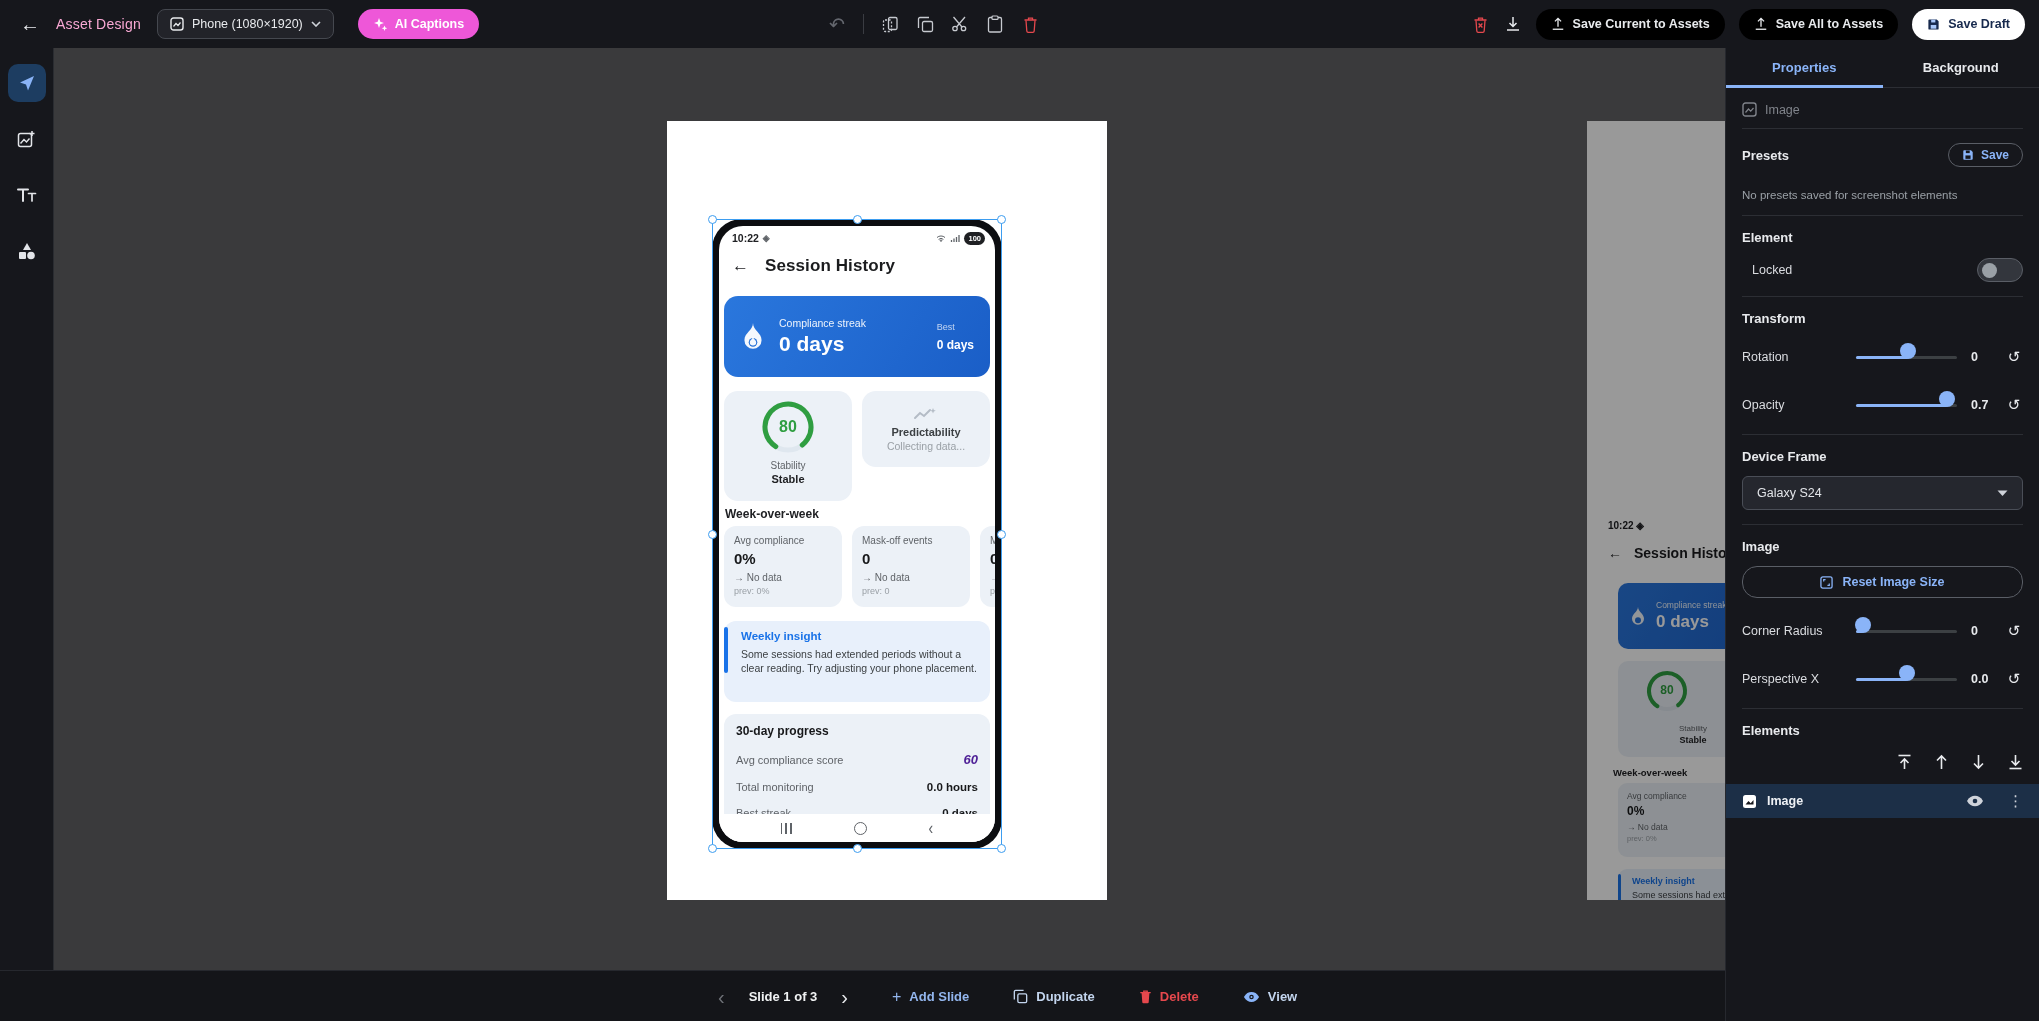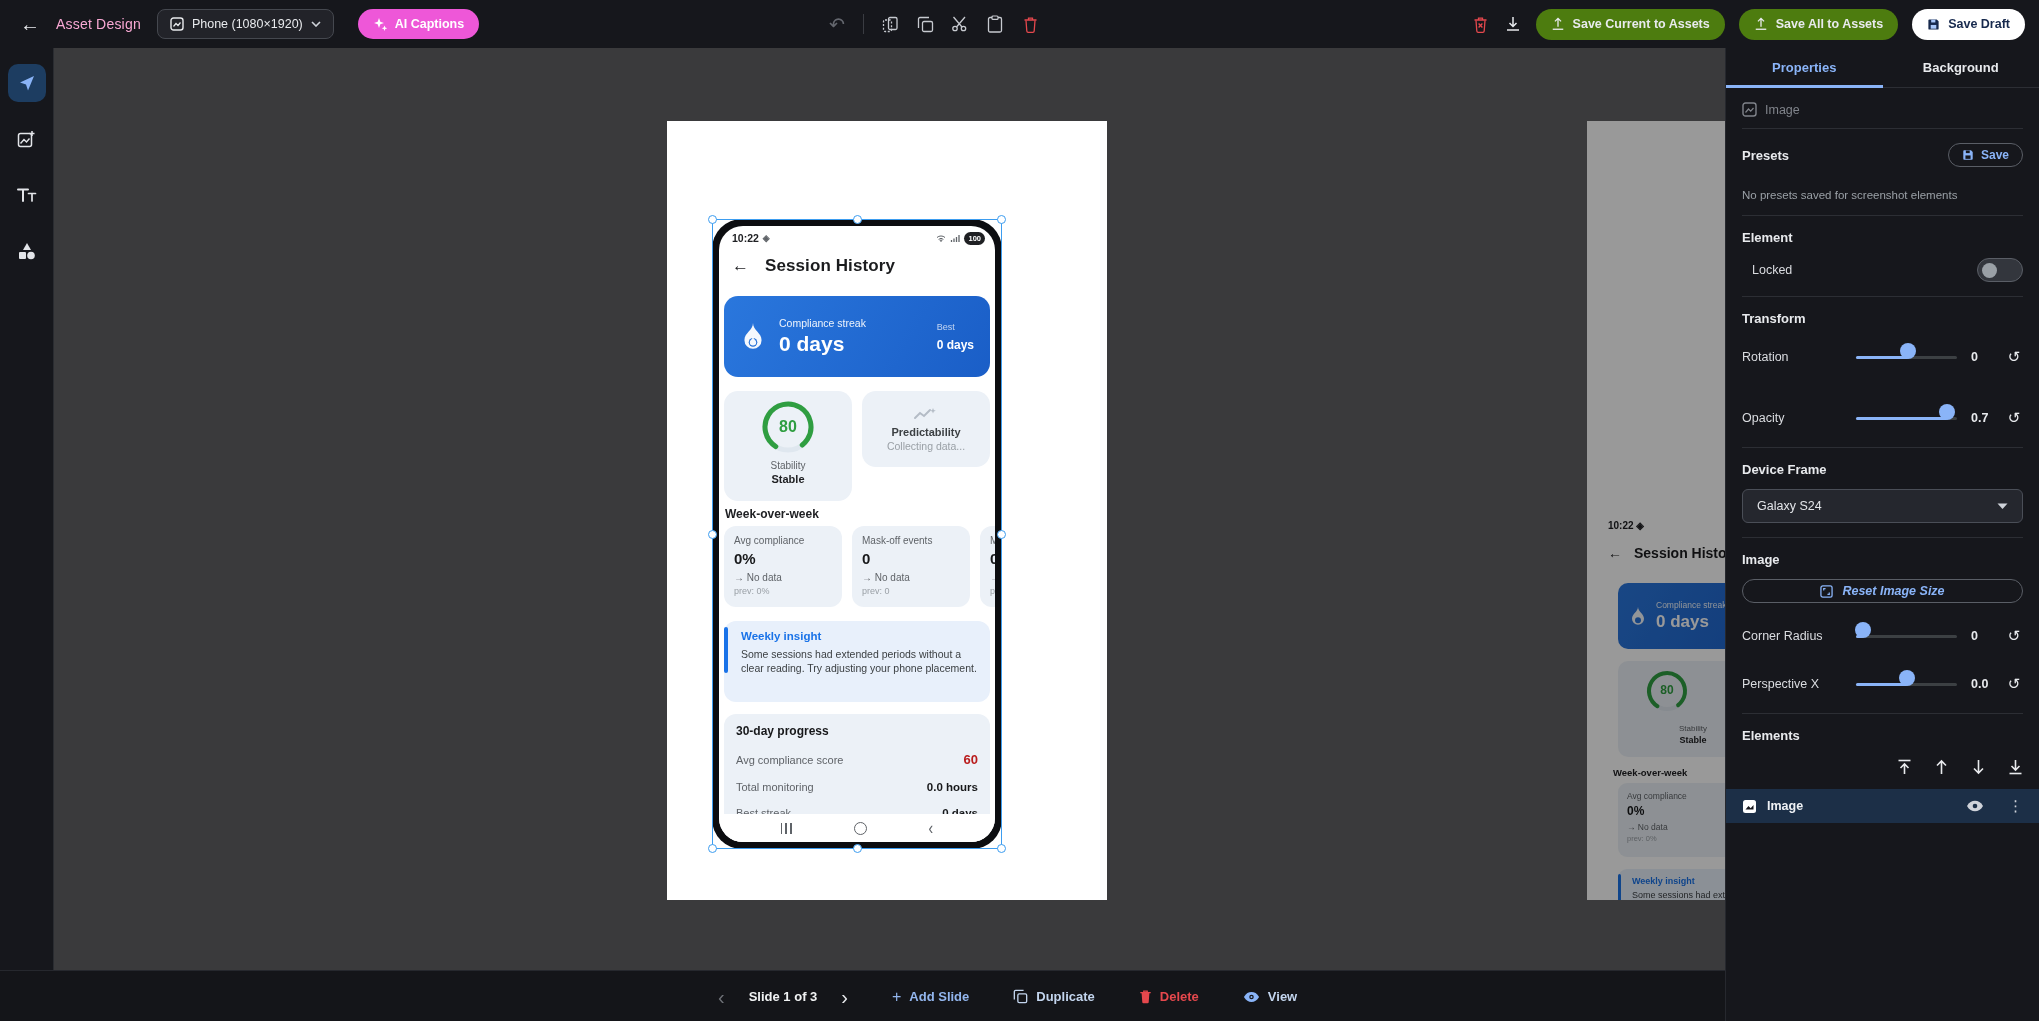--- a/index.html
+++ b/index.html
@@ -16,21 +16,21 @@
     background:#222329; border:1px solid #45484f; border-radius:8px; color:#e8eaed; font-size:12.5px; }
   .ai-pill { display:flex; align-items:center; gap:7px; height:30px; padding:0 15px; margin-left:8px;
     background:#ee57d8; border-radius:15px; color:#fff; font-size:12.5px; font-weight:700; }
   .tb-center { position:absolute; left:828px; top:0; height:48px; display:flex; align-items:center; gap:17px; }
   .tb-ico { width:18px; height:18px; display:flex; align-items:center; justify-content:center; color:#c7cad0; }
   .tb-ico.dim { color:#64676e; }
   .tb-ico.red { color:#e5484d; }
   .vdiv { width:1px; height:20px; background:#3a3c42; }
   .tb-right { position:absolute; right:14px; top:0; height:48px; display:flex; align-items:center; gap:14px; }
   .save-pill { display:flex; align-items:center; gap:8px; height:31px; padding:0 15px;
-    background:#4d7c0f; border-radius:16px; color:#e8eaed; font-size:12.5px; font-weight:600; }
+    background:#000000; border-radius:16px; color:#e8eaed; font-size:12.5px; font-weight:600; }
   .save-draft { background:#ffffff; color:#17294d; }
   .undo-ch { font-size:19px; line-height:1; }
 
   
   .sidebar { position:absolute; top:48px; left:0; width:54px; bottom:51px; background:#16171c;
     border-right:1px solid #2a2c31; z-index:20; display:flex; flex-direction:column; align-items:center; }
   .tool { width:38px; height:38px; border-radius:10px; display:flex; align-items:center; justify-content:center;
     color:#e3e5e9; margin-top:18px; }
   .tool.sel { background:#1d3d61; color:#8ab4f8; margin-top:16px; }
 
@@ -82,21 +82,21 @@
     background:#e8f0fb; padding:9px 12px 9px 17px; }
   .ins-bar { position:absolute; left:0; top:6px; width:4px; height:46px; background:#1a73e8; border-radius:2px; }
   .ins-title { color:#1a73e8; font-size:11.5px; font-weight:700; }
   .ins-body { color:#3c4043; font-size:10.5px; line-height:1.38; margin-top:5px; width:242px; }
   .p-progress { position:absolute; top:488px; left:5px; right:5px; height:140px; border-radius:12px;
     background:#ecf1f7; padding:10px 12px; }
   .prog-title { color:#17181a; font-size:12px; font-weight:800; }
   .prow { display:flex; justify-content:space-between; align-items:baseline; margin-top:14px; }
   .prow .lab { color:#5f6368; font-size:11px; }
   .prow .val { color:#17181a; font-size:11.5px; font-weight:700; }
-  .prow .val.orange { color:#b91c1c; font-size:13px; font-weight:800; }
+  .prow .val.orange { color:#4c1d95; font-size:13px; font-weight:800;font-style:italic; }
   .p-nav { position:absolute; bottom:0; left:0; right:0; height:28px; background:#fff;
     display:flex; align-items:center; justify-content:center; gap:62px; color:#41464c; }
   .nav-bars { display:flex; gap:3px; }
   .nav-bars i { width:1.6px; height:11px; background:#5f6368; display:block; }
   .nav-circle { width:13px; height:13px; border:1.6px solid #5f6368; border-radius:50%; }
   .nav-back { font-size:14px; color:#5f6368; transform:scaleY(1.3); }
 
   
   .selbox { position:absolute; left:658px; top:171px; width:290px; height:630px;
     border:1.5px solid #3d9df0; pointer-events:none; }
@@ -156,22 +156,22 @@
   .srow { display:flex; align-items:center; margin-top:22px; }
   .srow .slabel { width:114px; color:#dadce0; font-size:12.5px; }
   .slider { flex:1; height:16px; position:relative; margin-right:14px; }
   .slider .track { position:absolute; top:6.5px; left:0; right:0; height:3.5px; border-radius:2px; background:#3c4043; }
   .slider .fill { position:absolute; top:0; left:0; height:100%; border-radius:2px; background:#8ab4f8; }
   .slider .thumb { position:absolute; top:-6px; width:16px; height:16px; border-radius:50%; background:#8ab4f8; margin-left:-8px; }
   .sval { width:34px; color:#e8eaed; font-size:12.5px; font-weight:600; text-align:left; }
   .reset { color:#e8eaed; font-size:15px; width:18px; text-align:center; cursor:pointer; }
   .dropdown { margin-top:12px; height:34px; background:#25272e; border:1px solid #4a4e57; border-radius:6px;
     display:flex; align-items:center; justify-content:space-between; padding:0 14px; color:#e3e5e9; font-size:12.5px; }
-  .reset-img-btn { margin-top:12px; height:24px; border:1px solid #5a5e66; border-radius:15px;
-    display:flex; align-items:center; justify-content:center; gap:9px; color:#8ab4f8; font-size:12.5px; font-weight:600;font-style:italic; }
+  .reset-img-btn { margin-top:12px; height:32px; border:1px solid #5a5e66; border-radius:15px;
+    display:flex; align-items:center; justify-content:center; gap:9px; color:#8ab4f8; font-size:12.5px; font-weight:600; }
   .layer-icons { display:flex; justify-content:flex-end; gap:22px; margin-top:16px; color:#e8eaed; }
   .elem-row { margin:14px -16px 0 -16px; height:34px; background:#1c2f47; display:flex; align-items:center;
     padding:0 16px; gap:10px; }
   .elem-row .lab { color:#eef1f5; font-size:12.5px; font-weight:600; flex:1; }
   .elem-row .dots { color:#cfd3da; font-size:15px; margin-left:14px; }
 
   
   .bottombar { position:absolute; left:0; right:314px; bottom:0; height:51px; background:#141519;
     border-top:1px solid #26282e; z-index:20; }
   .bb-inner { position:absolute; left:718px; top:0; height:51px; display:flex; align-items:center; gap:26px; }
@@ -550,21 +550,21 @@
         <span class="slabel">Rotation</span>
         <div class="slider">
           <div class="track">
               <div class="fill" style="width:51%"></div>
             </div>
           <div class="thumb" style="left:51%"></div>
         </div>
         <span class="sval">0</span>
         <span class="reset">↺</span>
       </div>
-      <div class="srow" style="margin-top:43px">
+      <div class="srow" style="margin-top:30px">
         <span class="slabel">Opacity</span>
         <div class="slider">
           <div class="track">
               <div class="fill" style="width:90%"></div>
             </div>
           <div class="thumb" style="left:90%"></div>
         </div>
         <span class="sval">0.7</span>
         <span class="reset">↺</span>
       </div>

